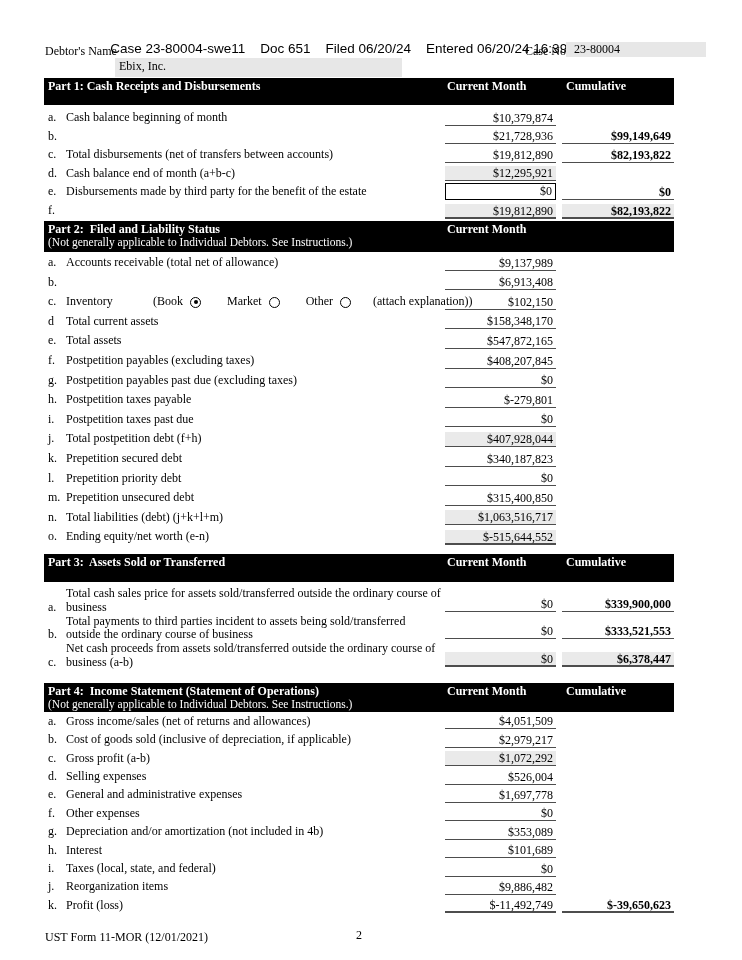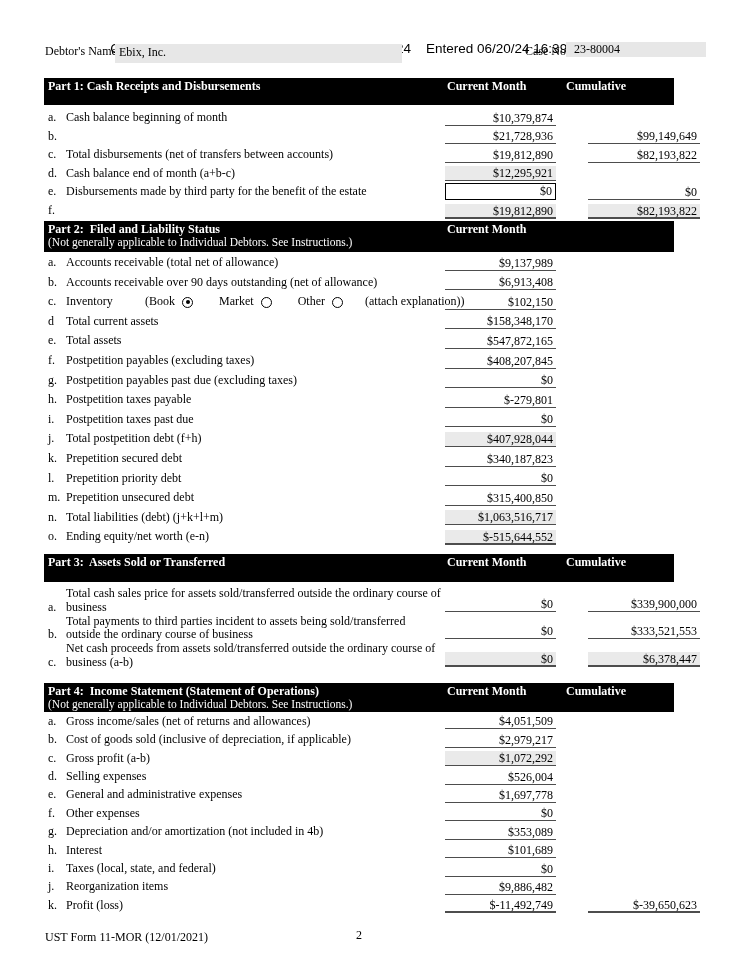--- a/index.html
+++ b/index.html
@@ -3,21 +3,21 @@
 <meta charset="utf-8">
 <style>
   html,body{margin:0;padding:0;background:#888;}
   .page{position:relative;width:742px;height:960px;background:#ffffff;margin:0 auto;
         font-family:"Liberation Serif",serif;color:#000;overflow:hidden;}
   
   .stamp{position:absolute;top:9px;left:0;width:742px;text-align:center;
          font-family:"Liberation Sans",sans-serif;font-size:13.5px;line-height:16px;white-space:pre;}
   
   .debtor-label{position:absolute;left:45px;top:44px;font-size:12px;}
-  .debtor-field{position:absolute;left:115px;top:44px;width:283px;height:19px;background:#e7e7e7;
+  .debtor-field{position:absolute;left:115px;top:58px;width:283px;height:19px;background:#e7e7e7;
                 font-size:12px;line-height:16px;padding-left:4px;}
   .case-label{position:absolute;left:525px;top:44px;font-size:12px;}
   .case-field{position:absolute;left:566px;top:42px;width:132px;height:15px;background:#e7e7e7;
               font-size:12px;line-height:15px;padding-left:8px;}
   
   .part{position:absolute;left:44px;width:630px;}
   .part-0{top:78px}.part-1{top:221px}.part-2{top:554px}.part-3{top:683px}
   .pbar{position:relative;background:#000;color:#fff;}
   .part-0 .pbar{height:27px}.part-1 .pbar{height:31px}.part-2 .pbar{height:28px}.part-3 .pbar{height:29px}
   .ptitle{position:absolute;left:4px;top:1px;font-weight:bold;font-size:12px;white-space:pre;}
@@ -29,30 +29,30 @@
   .prow{position:relative;}
   .part-0 .prow{height:18.6px}.part-1 .prow{height:19.6px}.part-2 .prow{height:27.6px}.part-3 .prow{height:18.4px}
   .labelwrap{position:absolute;left:4px;right:232px;bottom:2px;display:flex;align-items:flex-end;
              font-size:12px;line-height:13.5px;flex-wrap:nowrap;}
   .part-2 .labelwrap{bottom:auto;top:2px;}
   .letter{width:18px;flex:none;}
   .rlabel{white-space:normal;}
   .part-2 .rlabel{max-width:376px;}
   .inv-name{width:79px;flex:none;}
   .opt-label{margin-left:26px;white-space:pre;}
-  .opt-first{margin-left:0;}
+  .opt-first{margin-left:8px;}
   .opt-suffix{margin-left:22px;white-space:pre;}
   .radio{width:9px;height:9px;border:1px solid #000;border-radius:50%;margin-left:7px;margin-bottom:1px;
          position:relative;flex:none;background:#fff;}
   .radio.sel::after{content:'';position:absolute;left:2.5px;top:2.5px;width:4px;height:4px;
          background:#000;border-radius:50%;}
   .cell{position:absolute;bottom:1px;height:15px;font-size:12px;line-height:15px;text-align:right;
         padding:0 3px;border-bottom:1.5px solid #4d4d4d;box-sizing:border-box;}
   .cell.cm{left:401px;width:111px;}
-  .cell.cum{left:544px;width:112px;}
+  .cell.cum{left:518px;width:112px;font-weight:bold;}
   .cell.shaded{background:#eaeaea;}
   .cell.boxed{border:1.5px solid #000;height:17px;line-height:15px;}
   .cell.final{border-bottom-width:2.5px;}
   
   .footer-form{position:absolute;left:45px;top:930px;font-size:12px;}
   .footer-page{position:absolute;left:44px;top:928px;width:630px;text-align:center;font-size:12px;}
 </style>
 </head>
 <body>
 
@@ -131,21 +131,20 @@
           <div class="prow">
             <div class="labelwrap">
               <div class="letter">a.</div>
               <div class="rlabel">Accounts receivable (total net of allowance)</div>
             </div>
             <div class="cell cm plain">$9,137,989</div>
           </div>
           <div class="prow">
             <div class="labelwrap">
               <div class="letter">b.</div>
-              <div class="rlabel">Accounts receivable over 90 days outstanding (net of allowance)</div>
             </div>
             <div class="cell cm plain">$6,913,408</div>
           </div>
           <div class="prow">
             <div class="labelwrap">
               <div class="letter">c.</div>
               <div class="rlabel inv-name">Inventory</div>
               <div class="opt-label opt-first">(Book</div>
               <div class="radio sel"></div>
               <div class="opt-label">Market</div>

